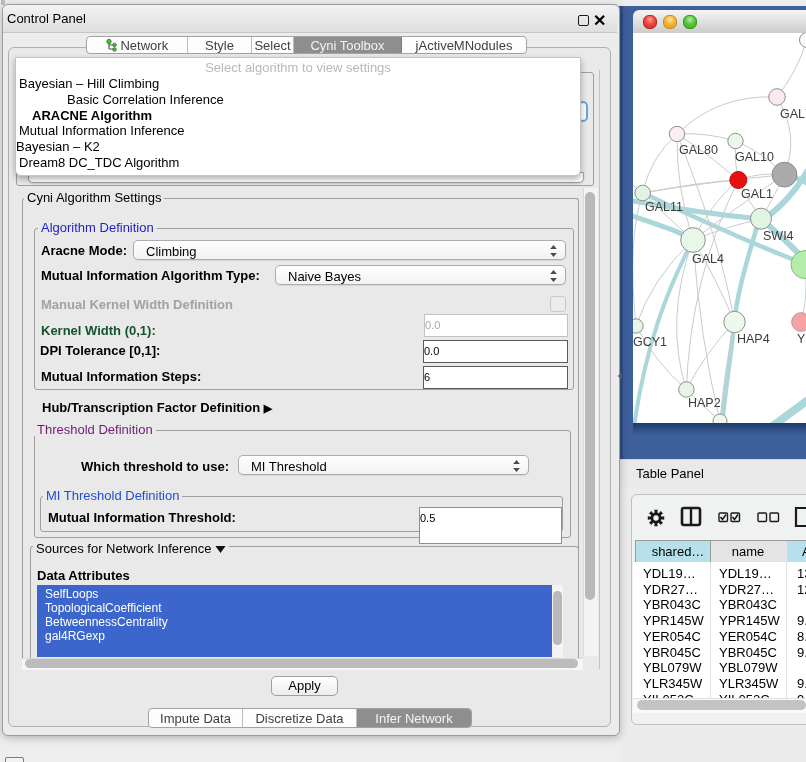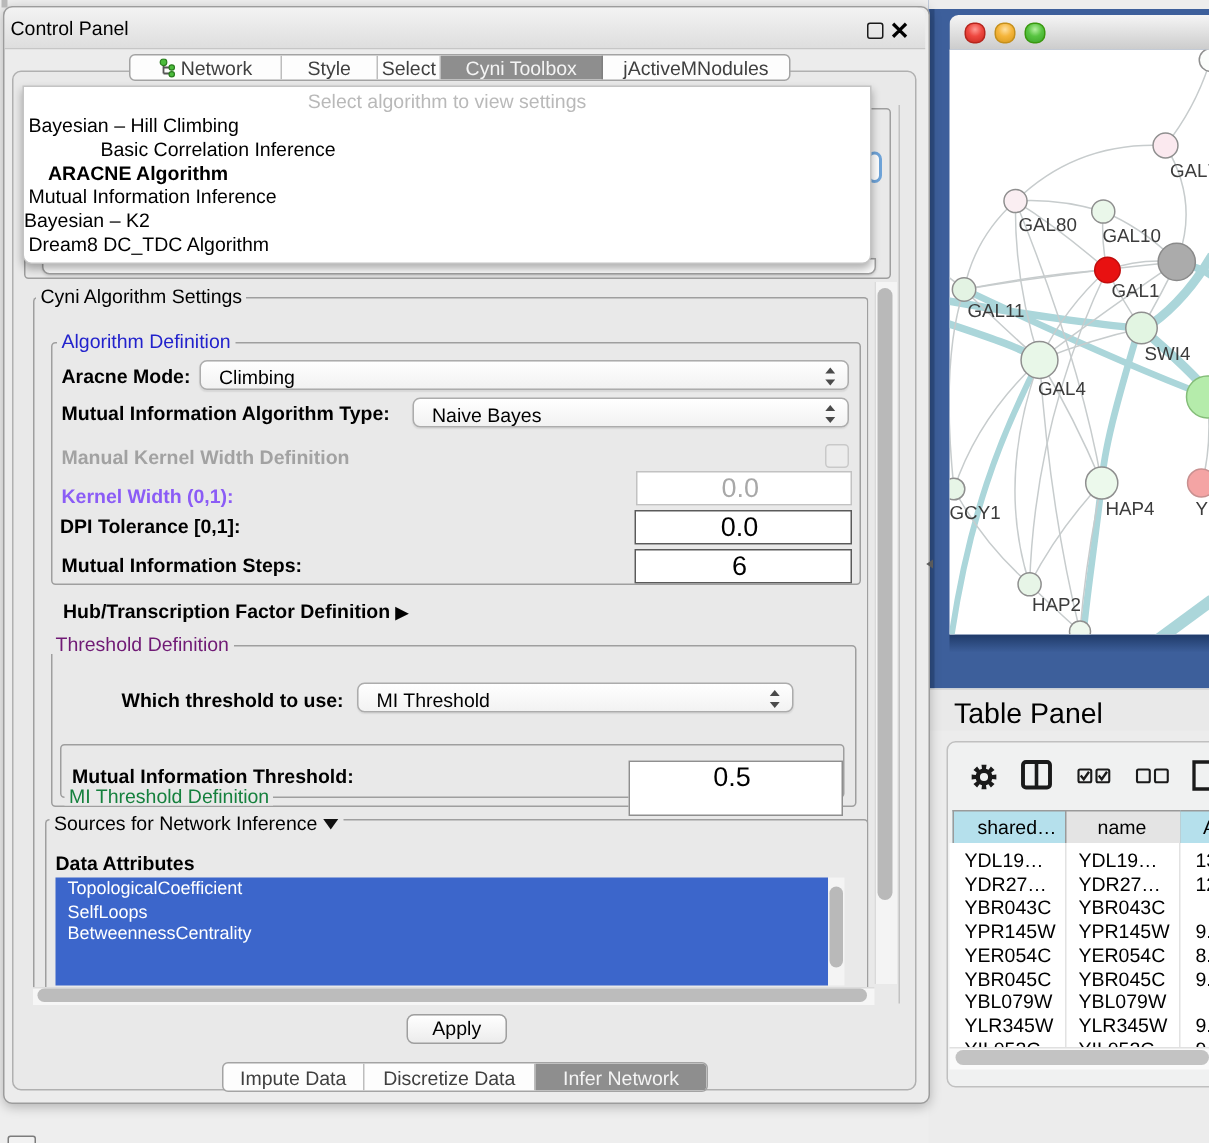--- a/index.html
+++ b/index.html
@@ -6,21 +6,21 @@
   #root{position:relative;width:806px;height:762px;overflow:hidden;background:#eeeeee;
         font-family:"Liberation Sans",sans-serif;font-size:13px;color:#000;}
   .abs{position:absolute;}
   .b{font-weight:bold;}
   .grp{position:absolute;border:1px solid #9f9f9f;border-radius:3px;}
   .grplbl{position:absolute;background:#ececec;padding:0 3px;line-height:13px;}
   .combo{position:absolute;background:linear-gradient(#ffffff,#f2f2f2);border:1px solid #acacac;
          border-radius:5px;box-shadow:0 1px 1px rgba(0,0,0,0.08);}
   .combo .ctext{position:absolute;left:12px;top:2.5px;font-size:13px;}
   .spin{position:absolute;right:7px;top:3px;width:9px;height:14px;}
-  .fld{position:absolute;box-sizing:border-box;background:#fff;text-align:center;font-size:18px;padding-right:5px;line-height:21px;}
+  .fld{position:absolute;box-sizing:border-box;background:#fff;text-align:left;font-size:11px;padding-right:5px;line-height:21px;}
   .seg{position:absolute;display:flex;background:#fdfdfd;border:1px solid #a3a3a3;border-radius:4px;overflow:hidden;}
   .seg .tb{box-sizing:border-box;height:100%;display:flex;align-items:center;justify-content:center;border-right:1px solid #bdbdbd;color:#404040;}
   .seg .tb:last-child{border-right:none;}
   .seg .sel{background:#8e8e8e;color:#f4f4f4;border-right:1px solid #7f7f7f;}
 </style>
 </head>
 <body>
 <div id="root">
 
   <div class="abs" style="left:619px;top:0;width:187px;height:459px;background:#3d5f9b;"></div>
@@ -116,21 +116,21 @@
         <text x="692" y="263">GAL4</text>
         <text x="737" y="343">HAP4</text>
         <text x="797" y="343">Y</text>
         <text x="633" y="346">GCY1</text>
         <text x="688" y="407">HAP2</text>
       </g>
     </svg>
   </div>
 
   <div class="abs" style="left:619px;top:459px;width:187px;height:28px;background:#e9e9e9;border-top:1px solid #d7d7d7;"></div>
-  <div class="abs" style="left:636px;top:466px;font-size:19px;">Table Panel</div>
+  <div class="abs" style="left:636px;top:466px;font-size:13px;">Table Panel</div>
   <div class="abs" style="left:619px;top:487px;width:187px;height:275px;background:#ececec;"></div>
 
   <div class="abs" style="left:631px;top:494px;width:200px;height:229px;background:#f0f1f1;border:1px solid #c0c0c0;border-radius:6px;"></div>
 
   <svg class="abs" style="left:631px;top:494px;" width="175" height="46" viewBox="0 0 175 46">
     <g fill="#1a1a1a" fill-rule="evenodd">
       <path d="M 23.30 15.77 L 26.70 15.77 L 26.33 18.46 L 27.98 19.14 L 29.61 16.98 L 32.02 19.39 L 29.86 21.02 L 30.54 22.67 L 33.23 22.30 L 33.23 25.70 L 30.54 25.33 L 29.86 26.98 L 32.02 28.61 L 29.61 31.02 L 27.98 28.86 L 26.33 29.54 L 26.70 32.23 L 23.30 32.23 L 23.67 29.54 L 22.02 28.86 L 20.39 31.02 L 17.98 28.61 L 20.14 26.98 L 19.46 25.33 L 16.77 25.70 L 16.77 22.30 L 19.46 22.67 L 20.14 21.02 L 17.98 19.39 L 20.39 16.98 L 22.02 19.14 L 23.67 18.46 Z M 27.70 24.0 a 2.7 2.7 0 1 0 -5.4 0 a 2.7 2.7 0 1 0 5.4 0 Z"></path>
     </g>
     <rect x="51" y="14" width="18" height="17" rx="2" fill="none" stroke="#1a1a1a" stroke-width="2.6"></rect>
     <line x1="60" y1="14" x2="60" y2="31" stroke="#1a1a1a" stroke-width="2.4"></line>
@@ -220,21 +220,21 @@
      <span class="ctext">Naive Bayes</span>
      <svg class="spin" viewBox="0 0 9 14">
         <path d="M1.2 5 L4.5 1 L7.8 5 Z" fill="#4a4a4a"></path>
         <path d="M1.2 9 L4.5 13 L7.8 9 Z" fill="#4a4a4a"></path>
       </svg>
   </div>
 
   <div class="abs b" style="left:41px;top:297px;color:#a2a2a2;">Manual Kernel Width Definition</div>
   <div class="abs" style="left:550px;top:296px;width:14px;height:14px;background:#ececec;border:1px solid #c9c9c9;border-radius:3px;"></div>
 
-  <div class="abs b" style="left:41px;top:323px;color:#8b5cf6;text-align:center;">Kernel Width (0,1):</div>
+  <div class="abs b" style="left:41px;top:323px;color:#14532d;text-align:center;">Kernel Width (0,1):</div>
   <div class="fld" style="left:424px;top:314px;width:144px;height:23px;border:1px solid #c2c2c2;color:#a8a8a8;">0.0</div>
 
   <div class="abs b" style="left:40px;top:343px;">DPI Tolerance [0,1]:</div>
   <div class="fld" style="left:423px;top:340px;width:145px;height:23px;border:1px solid #5a5a5a;">0.0</div>
 
   <div class="abs b" style="left:41px;top:369px;">Mutual Information Steps:</div>
   <div class="fld" style="left:423px;top:366px;width:145px;height:23px;border:1px solid #5a5a5a;">6</div>
 
   <div class="abs b" style="left:42px;top:400px;">Hub/Transcription Factor Definition <span style="font-size:11px;">▶</span></div>
 
@@ -244,35 +244,36 @@
   <div class="abs b" style="left:81px;top:459px;">Which threshold to use:</div>
   <div class="combo" style="left:238px;top:455px;width:289px;height:18px;">
      <span class="ctext">MI Threshold</span>
      <svg class="spin" viewBox="0 0 9 14">
         <path d="M1.2 5 L4.5 1 L7.8 5 Z" fill="#4a4a4a"></path>
         <path d="M1.2 9 L4.5 13 L7.8 9 Z" fill="#4a4a4a"></path>
       </svg>
   </div>
 
   <div class="grp" style="left:40px;top:496px;width:521px;height:34px;"></div>
-  <div class="grplbl" style="left:43px;top:489px;background:#e9e9e9;color:#15803d;margin-top:35px;">MI Threshold Definition</div>
+  <div class="grplbl" style="left:43px;top:489px;background:#e9e9e9;color:#1d4ed8;">MI Threshold Definition</div>
 
   <div class="abs b" style="left:48px;top:510px;">Mutual Information Threshold:</div>
   <div class="fld" style="left:419px;top:507px;width:143px;height:37px;border:1px solid #8f8f8f;">0.5</div>
 
   <div class="abs" style="left:30px;top:546px;width:547px;height:111px;border:1px solid #9f9f9f;border-bottom:none;border-radius:3px 3px 0 0;"></div>
   <div class="grplbl" style="left:33px;top:542px;background:#e9e9e9;">Sources for Network Inference <svg width="11" height="9" viewBox="0 0 11 9" style="vertical-align:-1px;">
         <path d="M0.5 1 L10.5 1 L5.5 8 Z" fill="#111"></path>
       </svg></div>
 
   <div class="abs b" style="left:37px;top:568px;">Data Attributes</div>
   <div class="abs" style="left:37px;top:585px;width:515px;height:72px;background:#3c66cb;color:#fff;font-size:12px;">
+    <div style="padding:2px 0 0 8px;line-height:14px;">SelfLoops</div>
     <div style="padding:0 0 0 8px;line-height:14px;">TopologicalCoefficient</div>
-    <div style="padding:2px 0 0 8px;line-height:14px;">SelfLoops</div>
     <div style="padding:0 4px 0 8px;line-height:14px;">BetweennessCentrality</div>
+    <div style="padding:0 0 0 8px;line-height:14px;">gal4RGexp</div>
   </div>
   <div class="abs" style="left:552px;top:585px;width:11px;height:72px;background:#f4f4f4;"></div>
   <div class="abs" style="left:553px;top:591px;width:9px;height:54px;background:#b9b9b9;border-radius:5px;"></div>
 
   <div class="abs" style="left:22px;top:658px;width:561px;height:11px;background:#f6f6f6;border-top:1px solid #dcdcdc;"></div>
   <div class="abs" style="left:25px;top:659px;width:553px;height:9px;background:#bcbcbc;border-radius:5px;"></div>
 
   <div class="abs" style="left:15px;top:57px;width:564px;height:117px;background:#ffffff;border:1px solid #c4c4c4;
        border-radius:0 0 6px 6px;box-shadow:0 3px 6px rgba(0,0,0,0.3);font-size:13px;">
     <div style="text-align:center;color:#b9b9b9;padding-top:2px;height:16px;line-height:15px;">Select algorithm to view settings</div>

